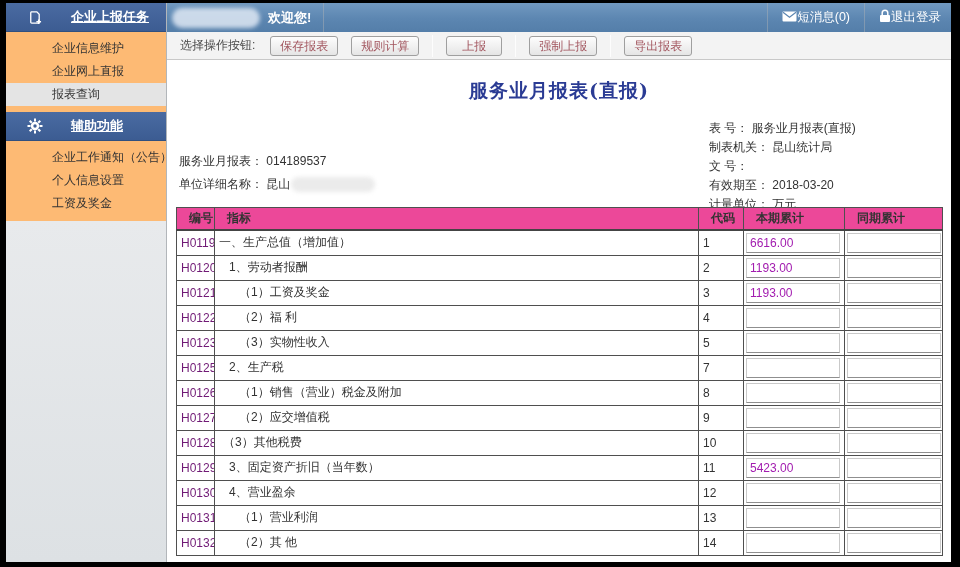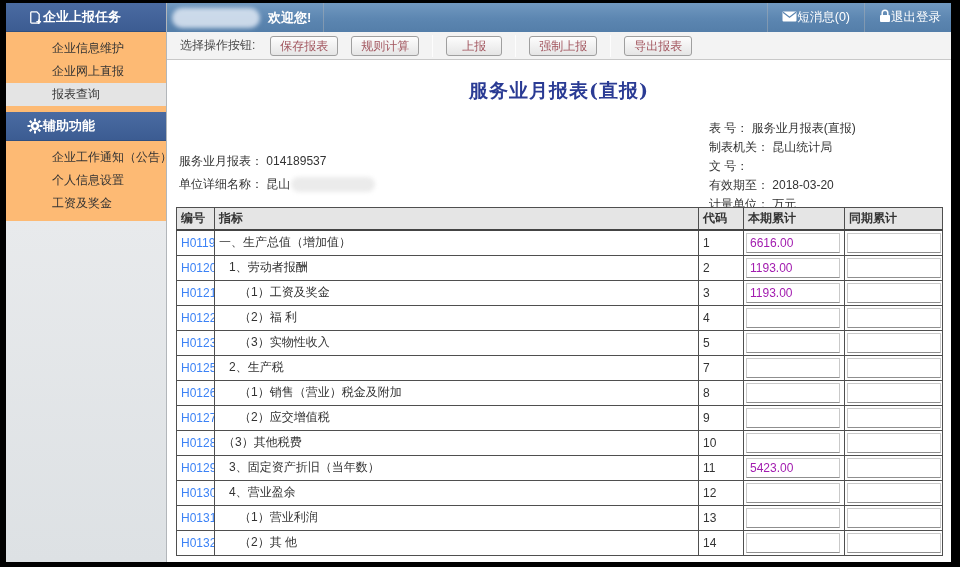--- a/index.html
+++ b/index.html
@@ -6,23 +6,23 @@
   html,body { width: 960px; height: 567px; }
   body { background: #000; position: relative; font-family: "Liberation Sans", sans-serif; }
 
   .screen { position: absolute; left: 6px; top: 3px; width: 945px; height: 559px;
             background: #fff; display: flex; overflow: hidden; }
 
   
   .sidebar { width: 161px; flex: none; background: #e0e3e6; border-right: 1px solid #b2b6ba;
              display: flex; flex-direction: column; }
   .side-header { height: 29px; flex: none; display: flex; align-items: center;
-                 padding-left: 20px; gap: 0; color: #fff; font-size: 13px; font-weight: bold;
+                 padding-left: 20px; gap: 28px; color: #fff; font-size: 13px; font-weight: bold;
                  background: linear-gradient(#4a6ba2, #3c5c92); border-bottom: 1px solid #31507f;
-                 cursor: pointer; }
+                 cursor: pointer; text-decoration: underline; }
   .side-header .side-icon { width: 17px; height: 17px; display: inline-flex; align-items: center;
                  justify-content: center; color:#fff; font-size:16px; line-height:1; }
   .side-icon svg { overflow: visible; }
   .side-items { background: #fdba74; padding: 5px 0 6px 0; }
   .side-item { height: 23px; line-height: 23px; padding-left: 46px; font-size: 12px;
                color: #333; cursor: pointer; white-space: nowrap; }
   .side-item.selected { background: #e4e4e4; }
   .side-filler { flex: 1; background: linear-gradient(#e8eaec, #dde1e4); }
 
   
@@ -56,30 +56,30 @@
                   font-family: "DejaVu Serif", serif; font-size: 19px; font-weight: bold;
                   color: #2a3b94; letter-spacing: 1px; }
   .info-left { position: absolute; left: 12px; top: 90px; line-height: 23px; white-space: nowrap; }
   .name-blur { display: inline-block; width: 84px; height: 15px; border-radius: 8px;
                background: #ebebeb; filter: blur(2px); vertical-align: middle; margin-left: 1px; }
   .info-right { position: absolute; left: 542px; top: 59px; line-height: 19px; white-space: nowrap; }
 
   .table-wrap { position: absolute; left: 9px; top: 147px; }
   table.report { border-collapse: collapse; table-layout: fixed; width: 766px; }
   .report th, .report td { border: 1px solid #4f4f4f; overflow: hidden; white-space: nowrap; }
-  .report th { height: 22px; font-size: 12px; text-align: left; padding-left: 4px;
-               color: #333; background: #e5e5e5; border-bottom: 2px solid #444; }
+  .report th { height: 22px; font-size: 12px; text-align: left; padding-left: 12px;
+               color: #333; background: #ec4899; border-bottom: 2px solid #444; }
   .report td { height: 23px; font-size: 12px; padding-left: 4px; }
   .col-id    { width: 38px; }
   .col-ind   { width: 484px; }
   .col-code  { width: 45px; }
   .col-val   { width: 101px; }
   .col-val2  { width: 98px; }
   .report td.val-cell { padding: 0; }
-  .report a.row-link { color: #3b82f6; text-decoration: none; cursor: pointer; }
+  .report a.row-link { color: #701a75; text-decoration: none; cursor: pointer; }
   .cell-input { display: block; width: 94px; height: 20px; margin: 2px 2px 2px 2px;
                 border: 1px solid #c9c9c9; border-bottom-color: #8f8f8f;
                 font-size: 12px; padding: 0 3px; color: #a21caf;
                 font-family: Liberation Sans, sans-serif; background: #fff; }
 </style>
 </head>
 <body>
 
 <div class="screen">
 

